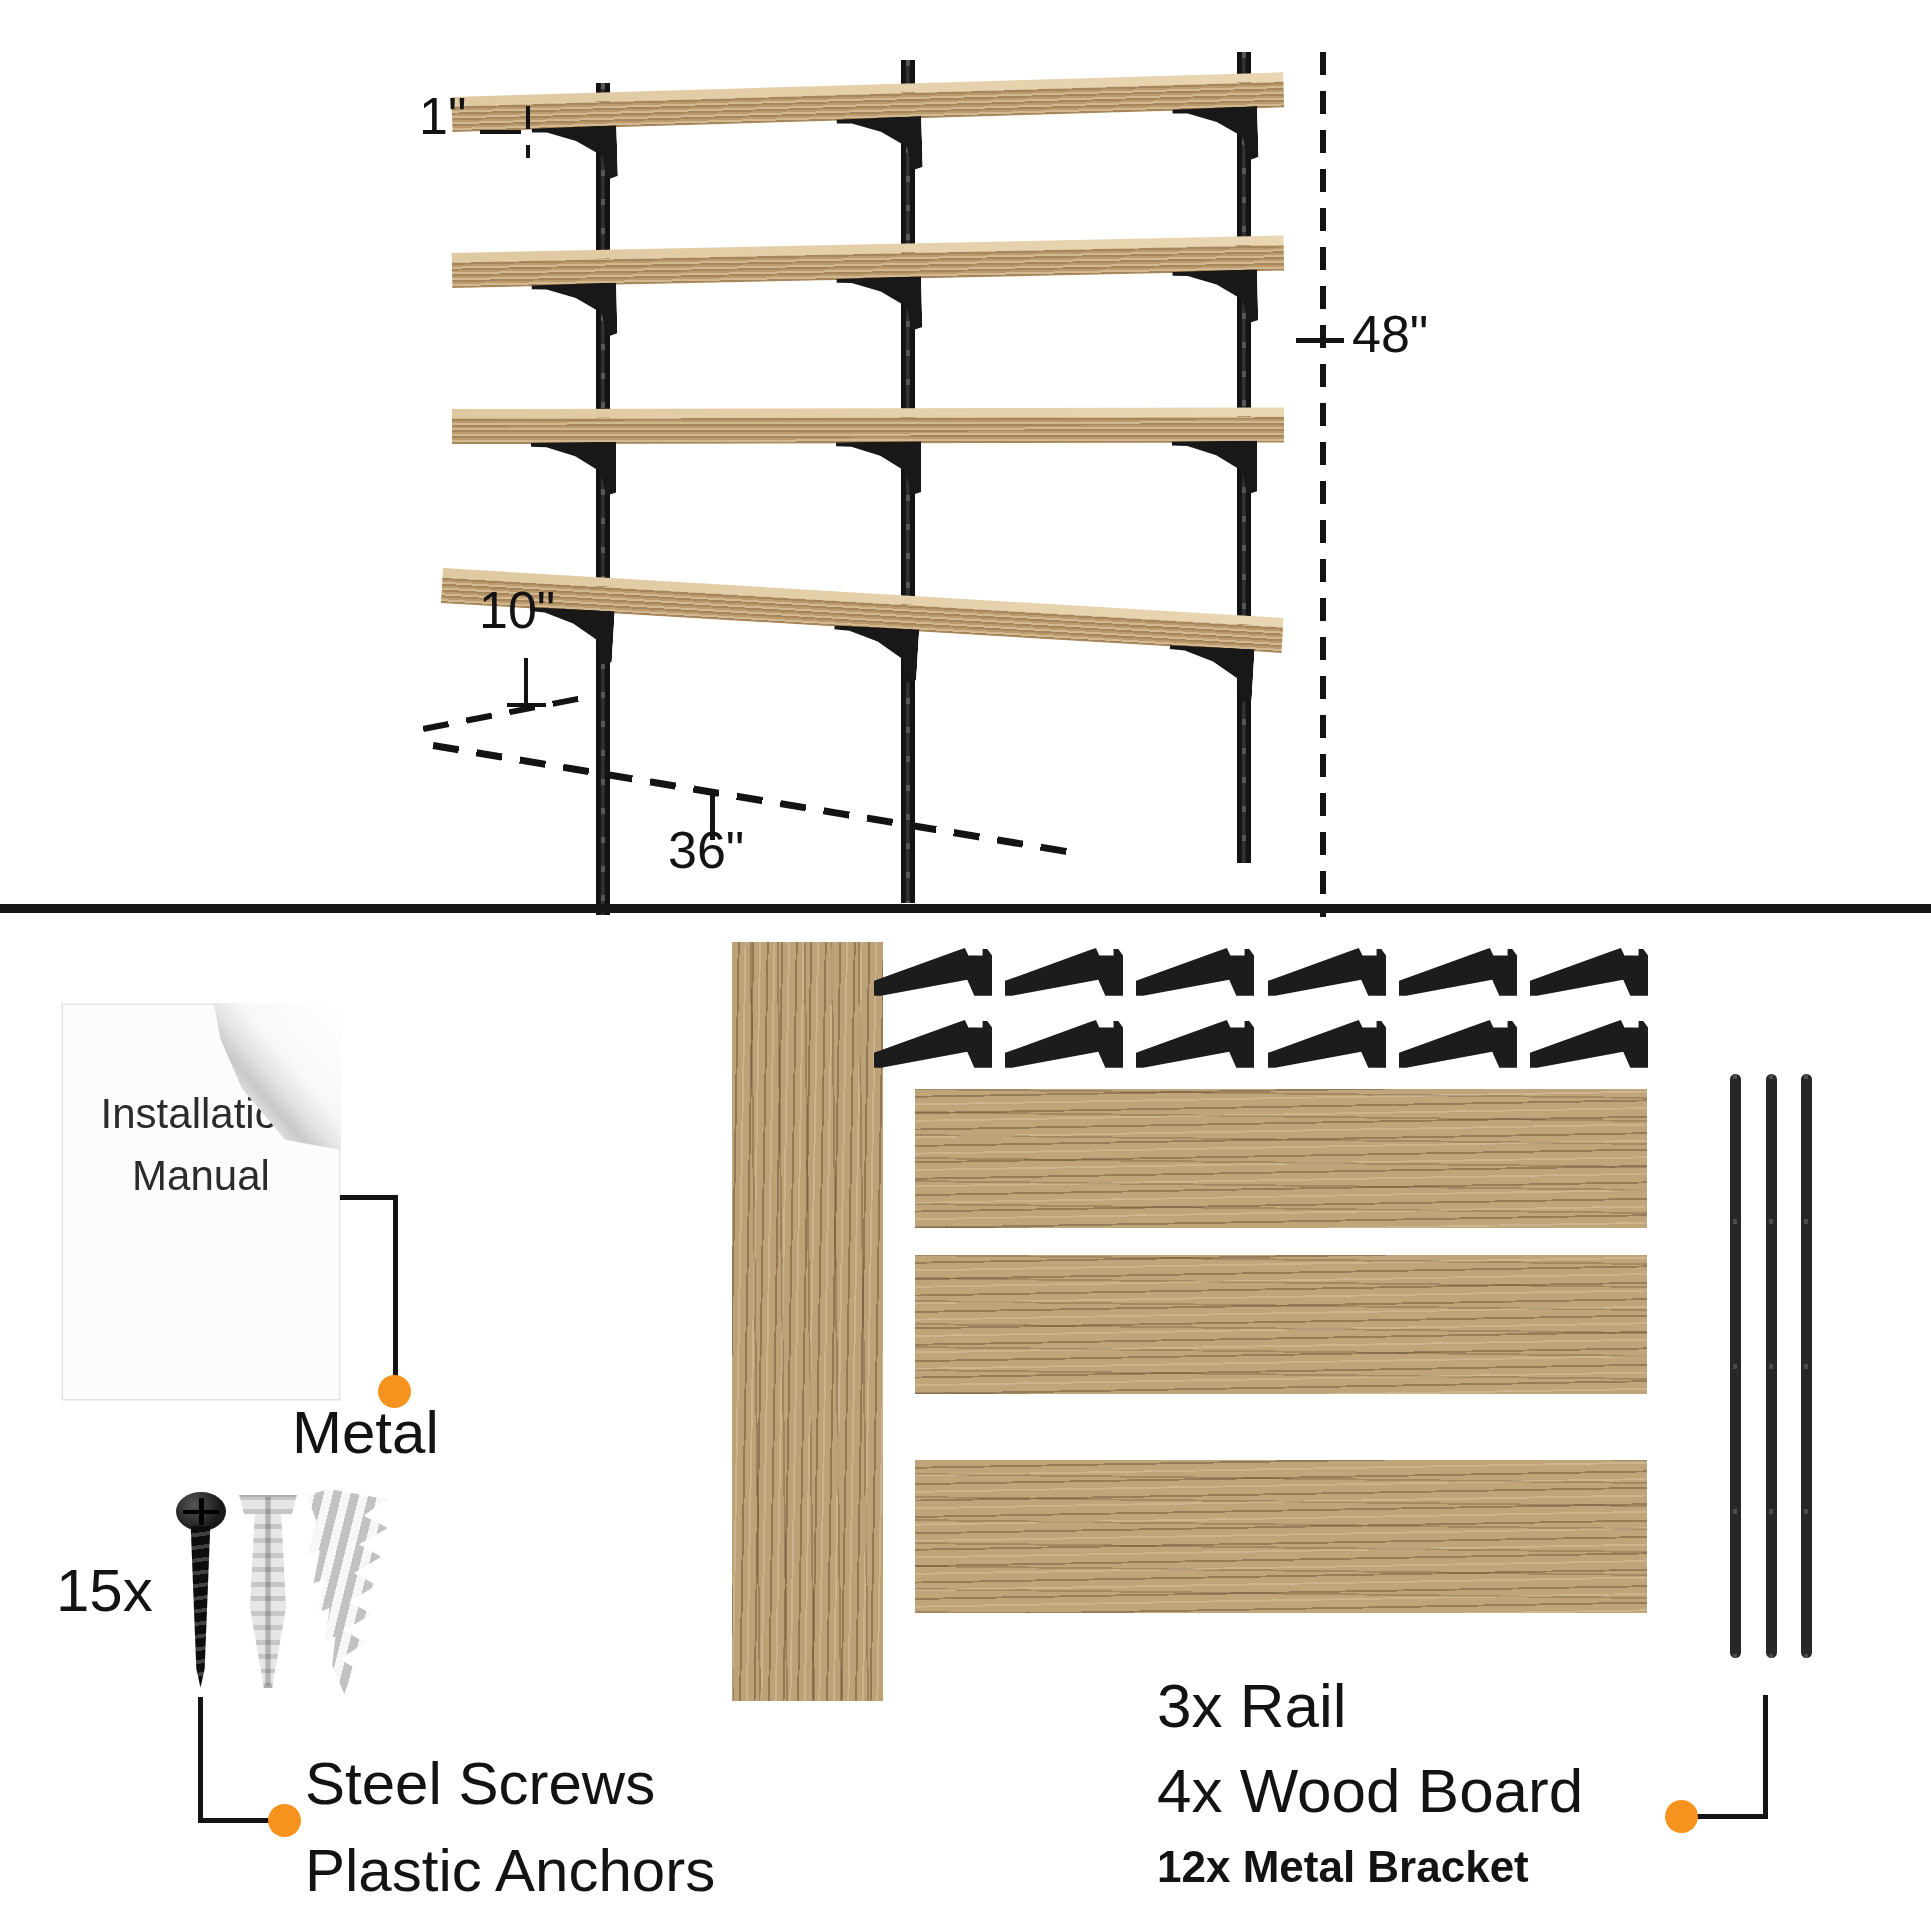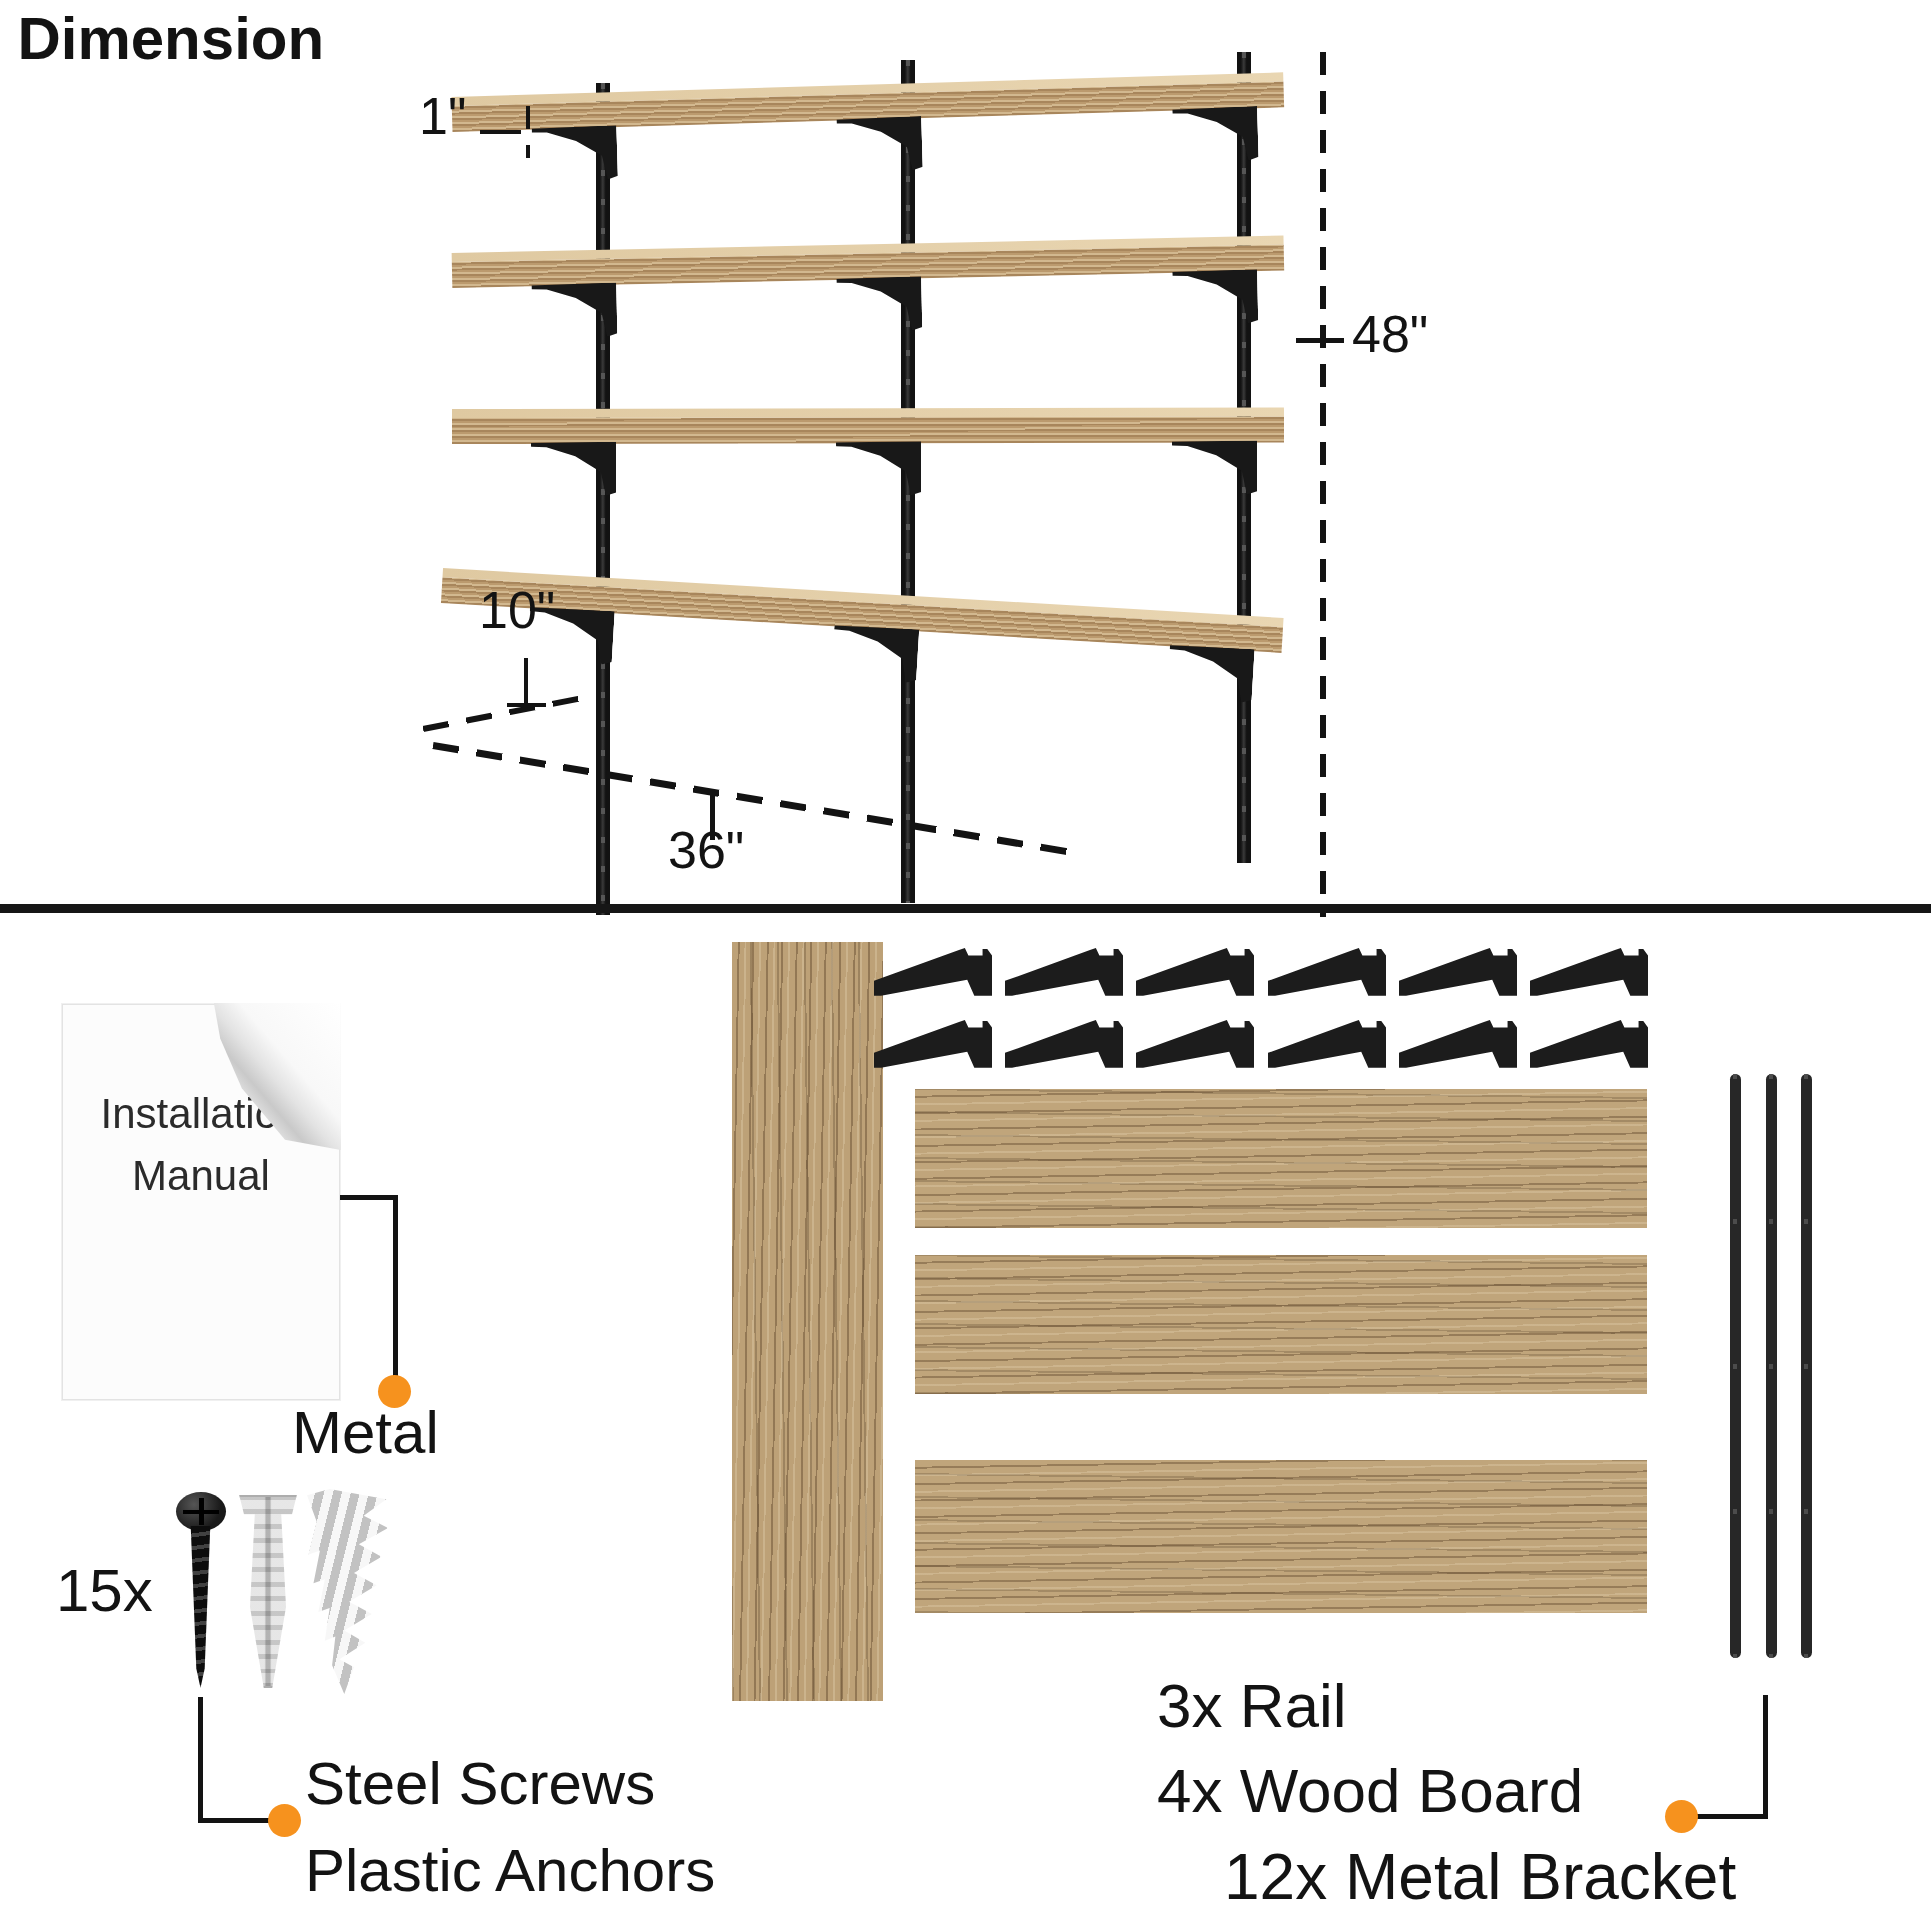--- a/index.html
+++ b/index.html
@@ -63,21 +63,20 @@
     background:repeating-linear-gradient(0deg,rgba(0,0,0,.14) 0 4.8px,transparent 4.8px 14.5px);}
   .anchor2{position:absolute;width:81px;height:205px;
     background:repeating-linear-gradient(104deg,#f7f7f7 0 8.7px,#c2c2c2 8.7px 17.4px);
     clip-path:polygon(0 3%,28% 0,98% 5%,70% 13%,100% 19%,64% 27%,92% 33%,58% 41%,86% 47%,52% 55%,80% 61%,46% 69%,72% 75%,40% 83%,58% 87%,46% 100%,31% 86%,35% 72%,22% 74%,28% 58%,14% 60%,22% 44%,8% 46%,16% 30%,2% 32%,12% 16%);}
 </style>
 </head>
 <body>
 
 <div id="canvas">
 
-  <div class="label title" style="left:17.4px;top:7.7px;">Dimension</div>
 
   <div class="rail" style="left:596px;top:83px;height:832px;"></div>
   <div class="rail" style="left:901px;top:60px;height:843px;"></div>
   <div class="rail" style="left:1237px;top:52px;height:811px;"></div>
 
   <div class="shelf" style="left:452px;top:97px;transform:rotate(-1.7deg);">
     <div class="face-top"></div>
     <div class="face-edge"></div>
     <div class="bracket-s" style="left:79px;top:33px;"></div>
     <div class="bracket-s" style="left:384px;top:33px;"></div>
@@ -173,16 +172,16 @@
 
   <div class="rail-p" style="left:1730px;top:1074px;"></div>
   <div class="rail-p" style="left:1766px;top:1074px;"></div>
   <div class="rail-p" style="left:1801px;top:1074px;"></div>
 
   <div class="line" style="left:1763px;top:1695px;width:4.8px;height:124px;"></div>
   <div class="line" style="left:1695px;top:1814px;width:72px;height:4.8px;"></div>
   <div class="dot" style="left:1665px;top:1800px;"></div>
   <div class="label biglabel" style="left:1157px;top:1674px;font-size:62px;">3x Rail</div>
   <div class="label biglabel" style="left:1157px;top:1759px;font-size:62px;">4x Wood Board</div>
-  <div class="label biglabel" style="left:1224px;top:1844px;font-size:64px;">12x Metal Bracket</div>
+  <div class="label biglabel" style="left:1157px;top:1844px;font-size:44px;font-weight:bold;">12x Metal Bracket</div>
 
 </div>
 
 
 </body></html>

